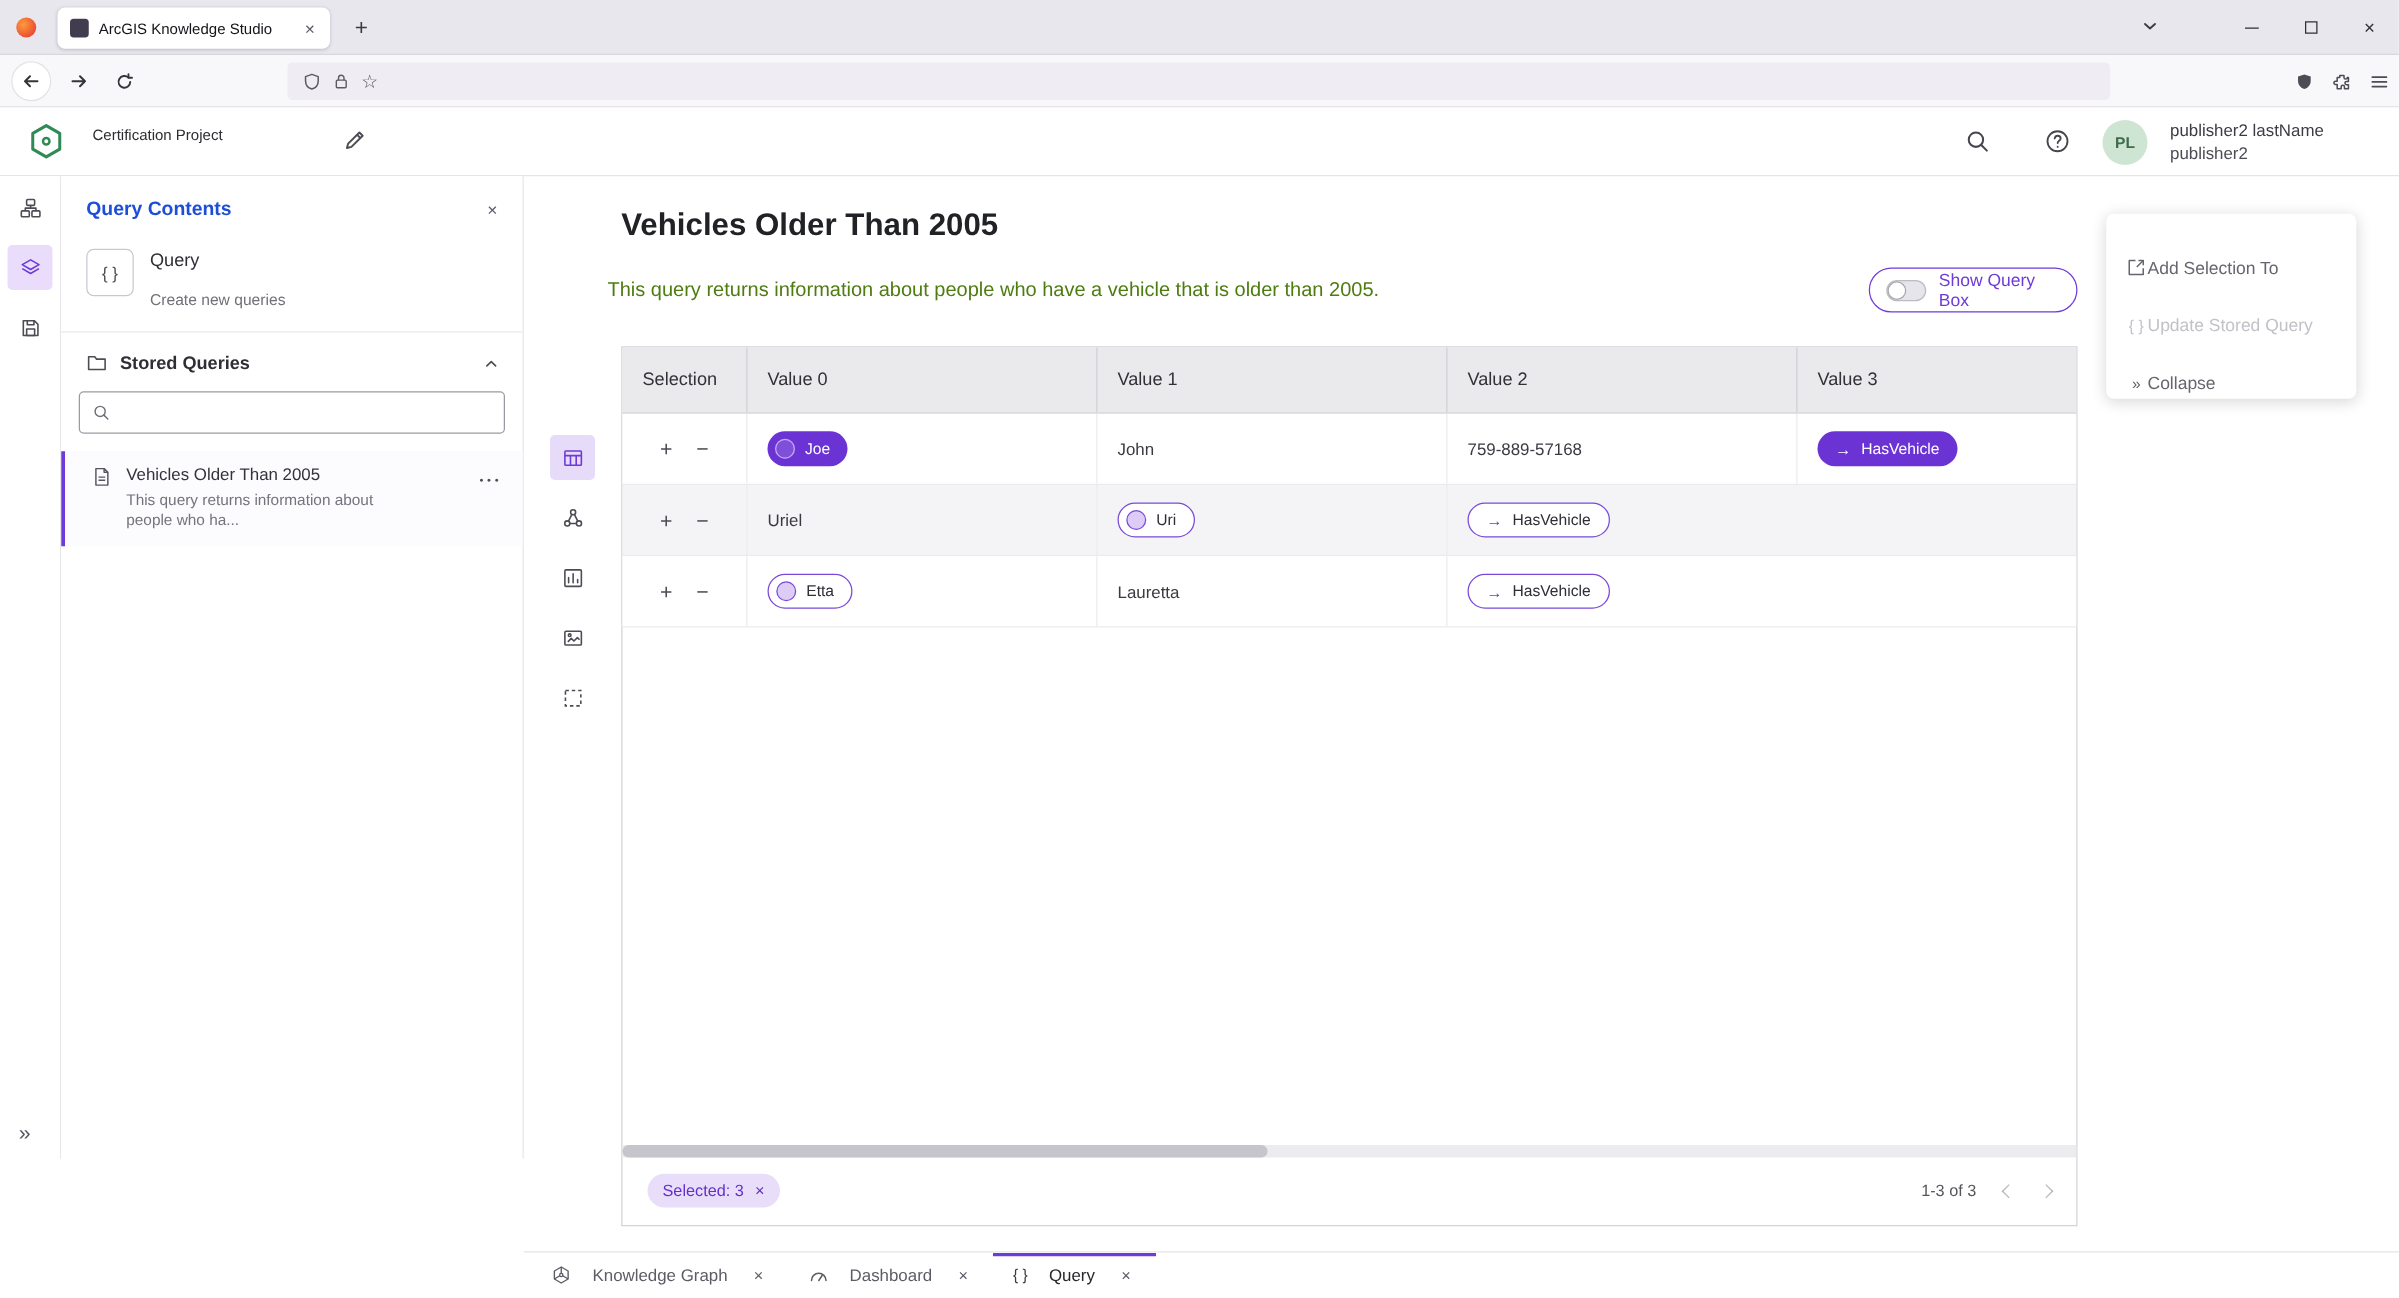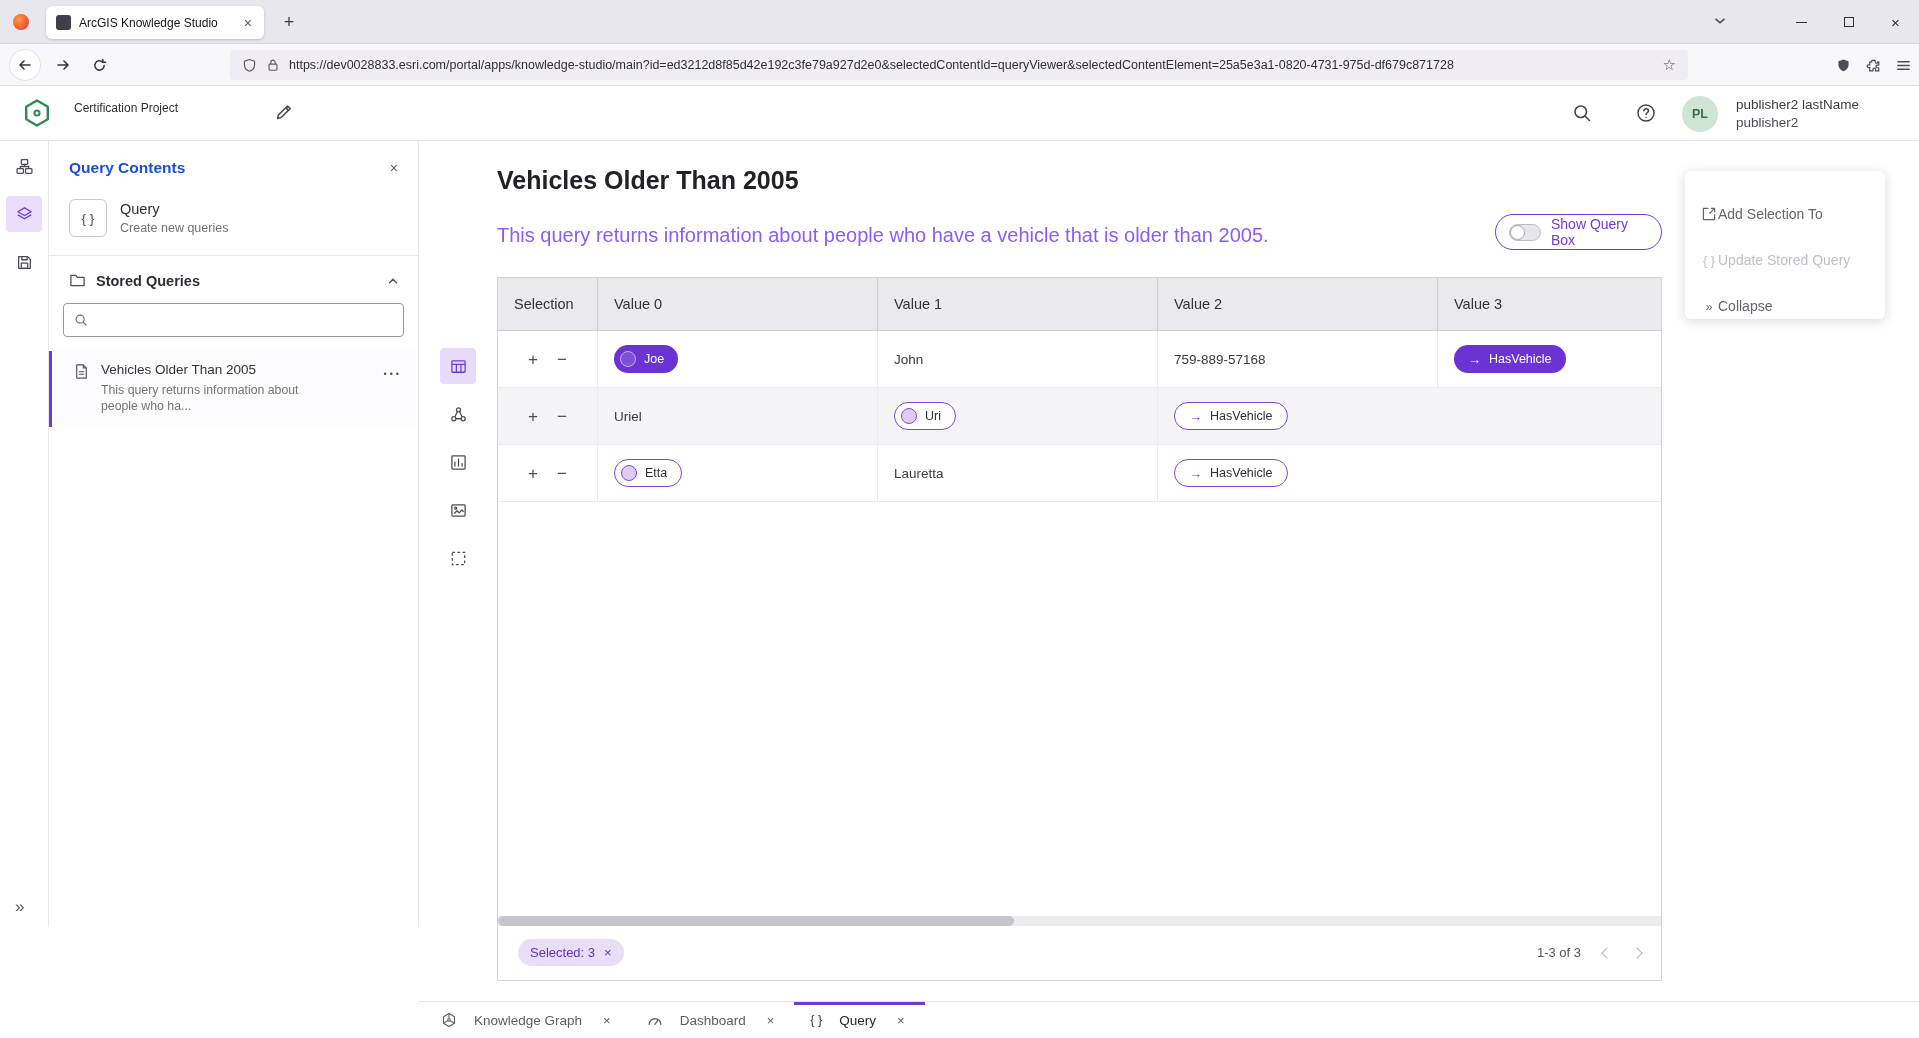--- a/index.html
+++ b/index.html
@@ -51,35 +51,35 @@
   .railbtn.sel{background:#e9ddfb;color:#6f3bd8}
   .rail-expand{position:absolute;left:15px;bottom:10px;font-size:17px;color:#55555e}
 
   
   .leftpanel{position:absolute;left:49px;top:141px;width:370px;bottom:0;background:#fff;border-right:1px solid #e7e6eb}
   .lp-head{display:flex;align-items:center;padding:18px 16px 14px 20px}
   .lp-title{flex:1;font-size:15.5px;font-weight:700;color:#1d4ed8}
   .query-item{display:flex;gap:13px;padding:8px 20px 18px;align-items:flex-start}
   .braces-box{width:38px;height:38px;border:1px solid #c9c8cf;border-radius:6px;display:flex;align-items:center;justify-content:center;color:#4c4c55;font-size:13.5px;flex:none}
   .qi-label{font-size:14.5px;color:#2e2f35;font-weight:500;padding-top:2px}
-  .qi-sub{font-size:12.5px;color:#71717a;margin-top:4px}
+  .qi-sub{font-size:12.5px;color:#71717a;margin-top:16px}
   .lp-div{height:1px;background:#e9e8ed}
   .sq-head{display:flex;align-items:center;gap:10px;padding:16px 18px 10px 20px;color:#4c4c55}
   .sq-title{flex:1;font-size:14.5px;font-weight:bold;color:#2e2f35}
   .searchbox{margin:4px 14px 14px;height:34px;border:1px solid #9b9aa3;border-radius:4px;display:flex;align-items:center;padding:0 10px;gap:9px;color:#6e6e77;background:#fff}
   .searchbox input{border:none;outline:none;flex:1;font-size:13px;background:transparent;font-family:inherit}
   .sq-item{position:relative;border-left:3px solid #6f3bd8;padding:11px 44px 13px 21px;display:flex;gap:11px;background:#fcfbfe}
   .sq-doc{color:#55555e;flex:none;margin-top:1px}
   .sqi-title{font-size:13.5px;color:#33343a;margin-bottom:5px}
   .sqi-desc{font-size:12.3px;color:#74747d;line-height:16px}
   .sq-more{position:absolute;right:16px;top:18px;color:#4c4c55;font-size:9px;letter-spacing:3px}
 
   
   .main-title{position:absolute;left:497px;top:166px;font-size:25px;font-weight:600;color:#212226}
-  .main-desc{position:absolute;left:497px;top:224px;font-size:20px;color:#8b5cf6}
+  .main-desc{position:absolute;left:486px;top:224px;font-size:16px;color:#4d7c0f}
   .toggle-pill{position:absolute;left:1495px;top:214px;width:167px;height:36px;border:1px solid #6f3bd8;border-radius:18px;display:flex;align-items:center;gap:10px;padding:0 13px;color:#6f3bd8;background:#fff}
   .toggle-label{font-size:14px}
   .switch{width:32px;height:17px;border-radius:9px;background:#e6e5eb;border:1px solid #bdbcc4;position:relative;flex:none}
   .switch-knob{position:absolute;left:0;top:0;width:15px;height:15px;border-radius:50%;background:#fff;border:1px solid #a7a6af}
 
   .vtoolbar{position:absolute;left:438px;top:348px;width:40px;display:flex;flex-direction:column;gap:12px;align-items:center}
   .vtb{width:36px;height:36px;border-radius:4px;display:flex;align-items:center;justify-content:center;color:#4c4c55}
   .vtb.sel{background:#e7dbfa;color:#6f3bd8}
 
   
@@ -174,21 +174,20 @@
         </svg>
     </div>
     <div class="urlfield">
       <svg width="15" height="15" viewBox="0 0 16 16" fill="none" stroke="#5b5b66" stroke-width="1.3" stroke-linejoin="round">
           <path d="M8 1.6l5.4 1.9v3.7c0 3.4-2.3 5.9-5.4 6.9-3.1-1-5.4-3.5-5.4-6.9V3.5z"></path>
         </svg>
       <svg width="14" height="14" viewBox="0 0 16 16" fill="none" stroke="#5b5b66" stroke-width="1.3" stroke-linejoin="round">
           <rect x="3.5" y="7" width="9" height="7" rx="1"></rect>
           <path d="M5.5 7V5a2.5 2.5 0 0 1 5 0v2"></path>
         </svg>
-      <span class="url-text">https://dev0028833.esri.com/portal/apps/knowledge-studio/main?id=ed3212d8f85d42e192c3fe79a927d2e0&amp;selectedContentId=queryViewer&amp;selectedContentElement=25a5e3a1-0820-4731-975d-df679c871728</span>
       <span class="star">☆</span>
     </div>
     <div class="urlicons">
       <svg width="15" height="15" viewBox="0 0 16 16" fill="currentColor">
           <path d="M8 1.6l5.4 1.9v3.7c0 3.4-2.3 5.9-5.4 6.9-3.1-1-5.4-3.5-5.4-6.9V3.5z"></path>
         </svg>
       <svg width="15" height="15" viewBox="0 0 16 16" fill="none" stroke="currentColor" stroke-width="1.3" stroke-linejoin="round">
           <path d="M6.2 2.6h3.6v1.6a1.4 1.4 0 0 0 2.8 0h1v3.4h-1.6a1.4 1.4 0 0 0 0 2.8h1.6v3.4h-3.4v-1.6a1.4 1.4 0 0 0-2.8 0v1.6H4V10.2H2.6a1.4 1.4 0 0 1 0-2.8H4V4.2h2.2z"></path>
         </svg>
       <svg width="15" height="15" viewBox="0 0 16 16" fill="none" stroke="currentColor" stroke-width="1.5" stroke-linecap="round">

